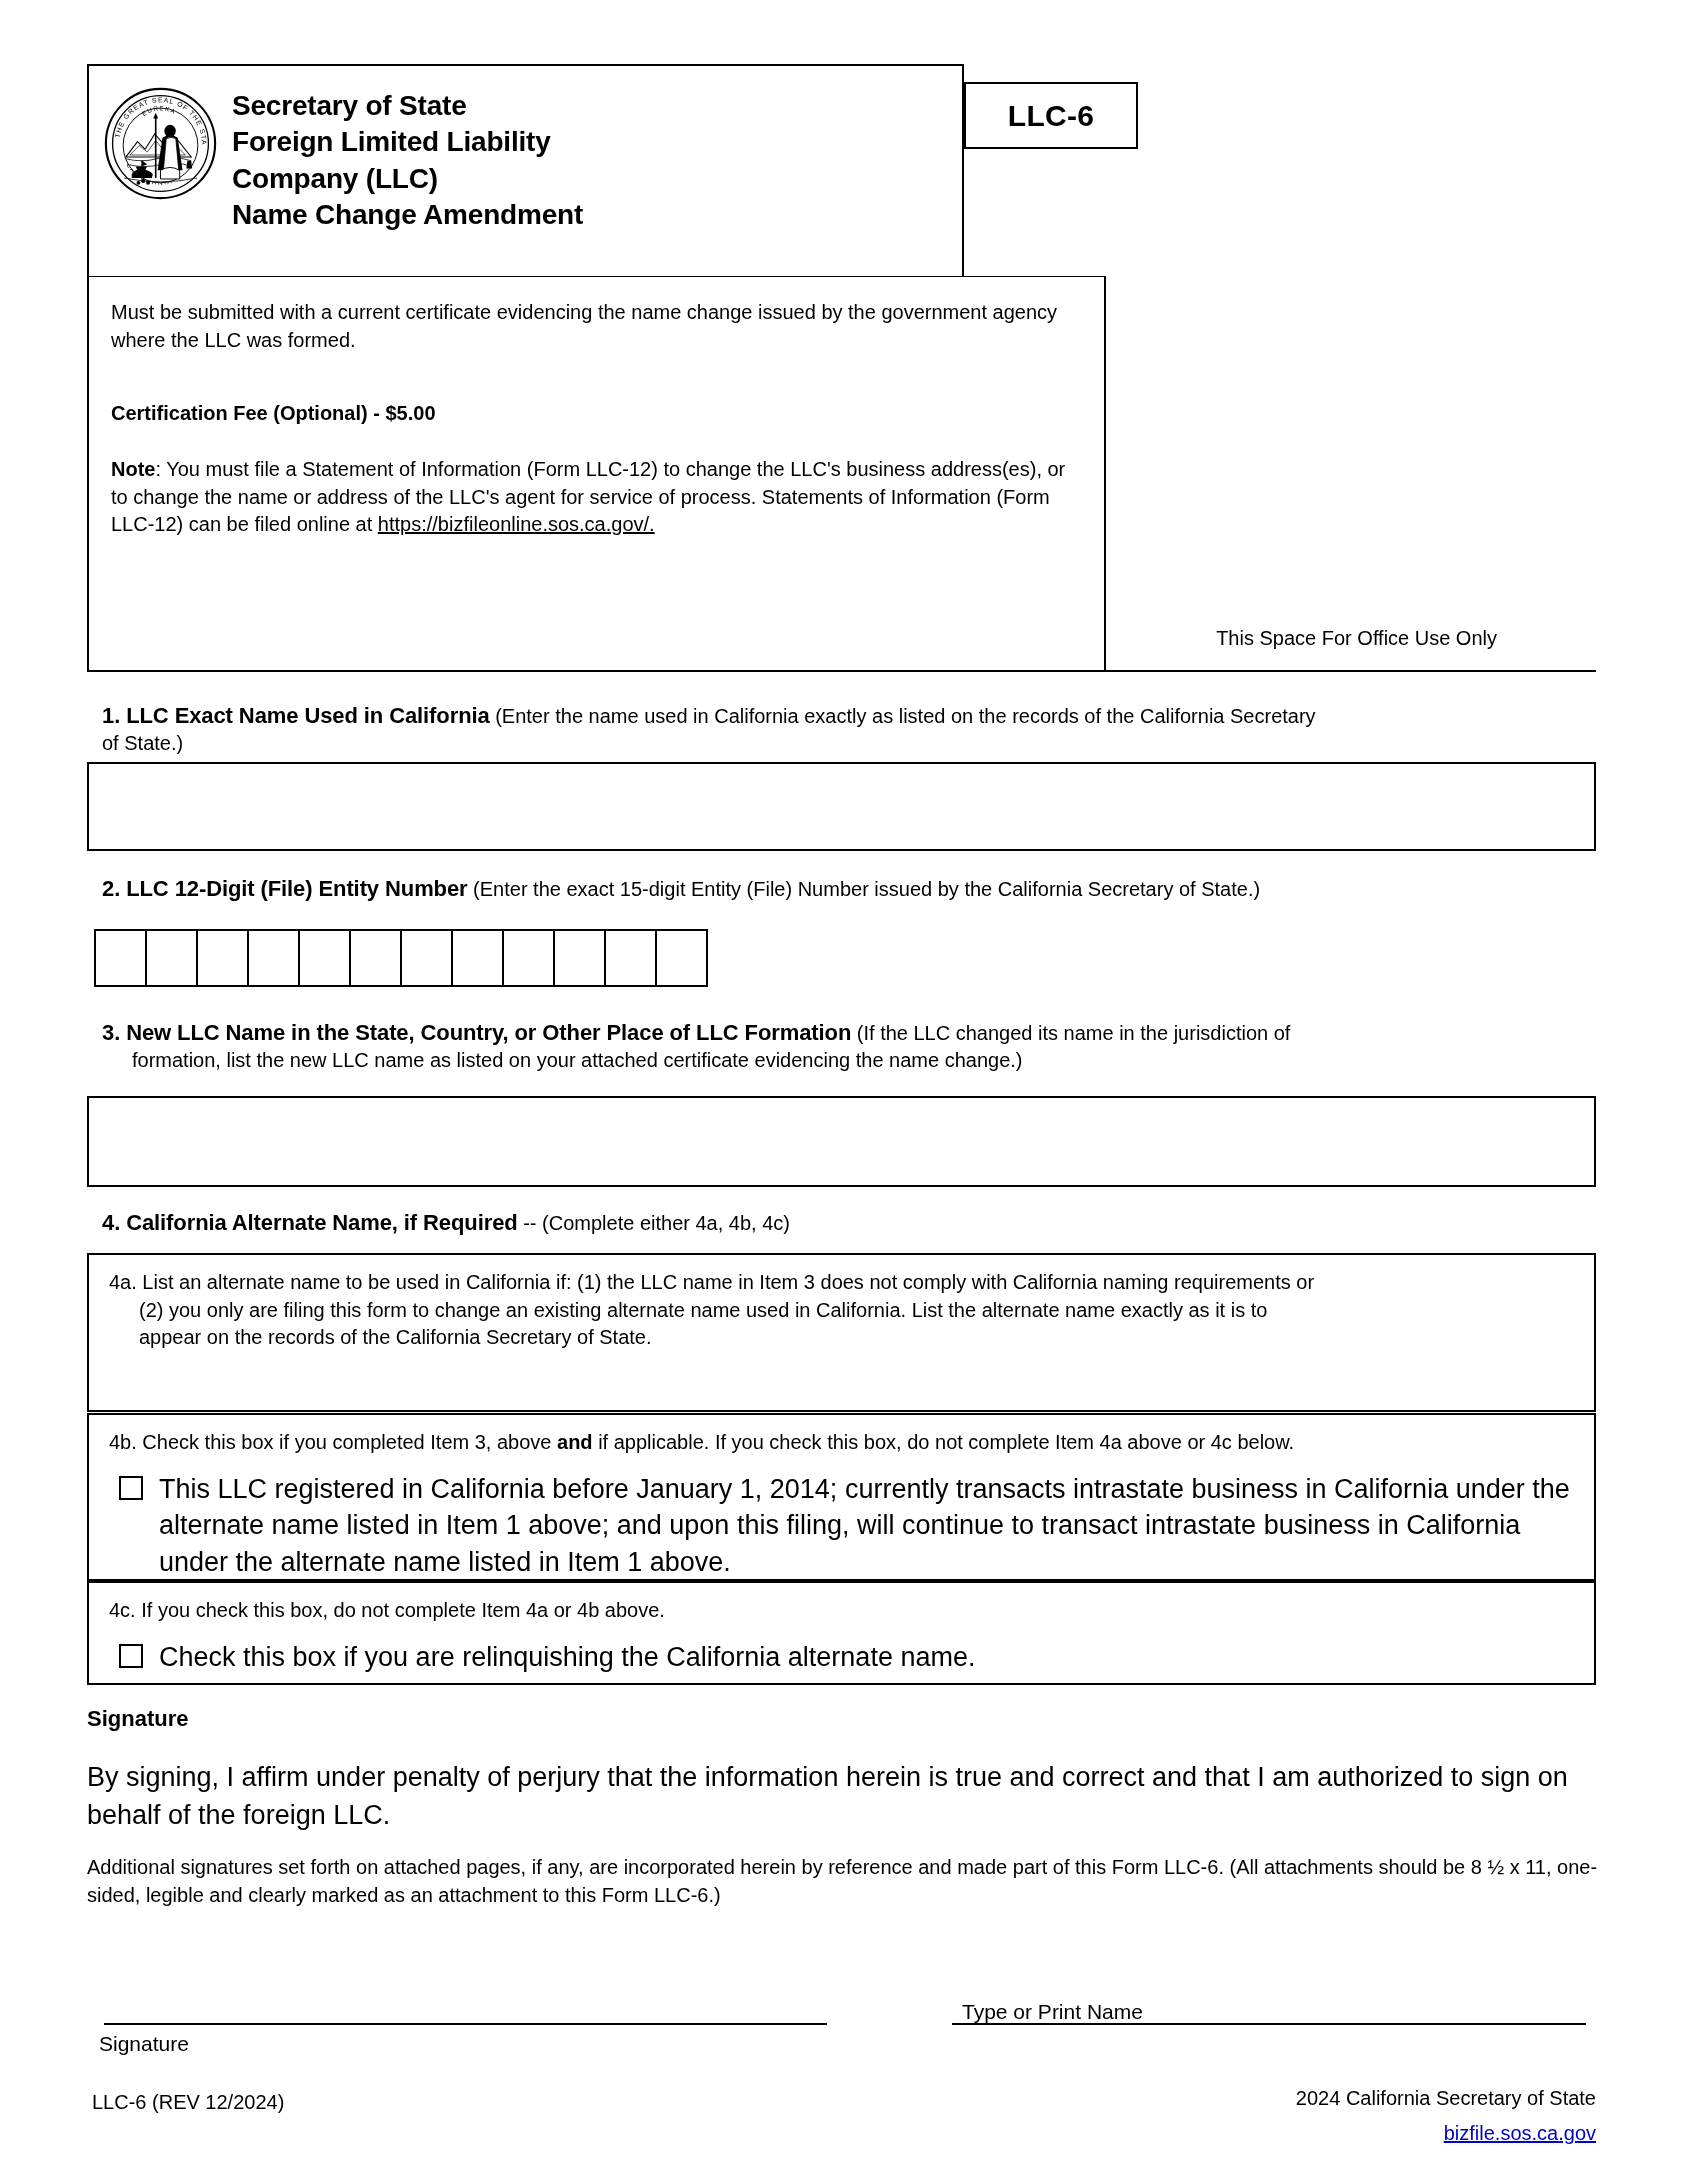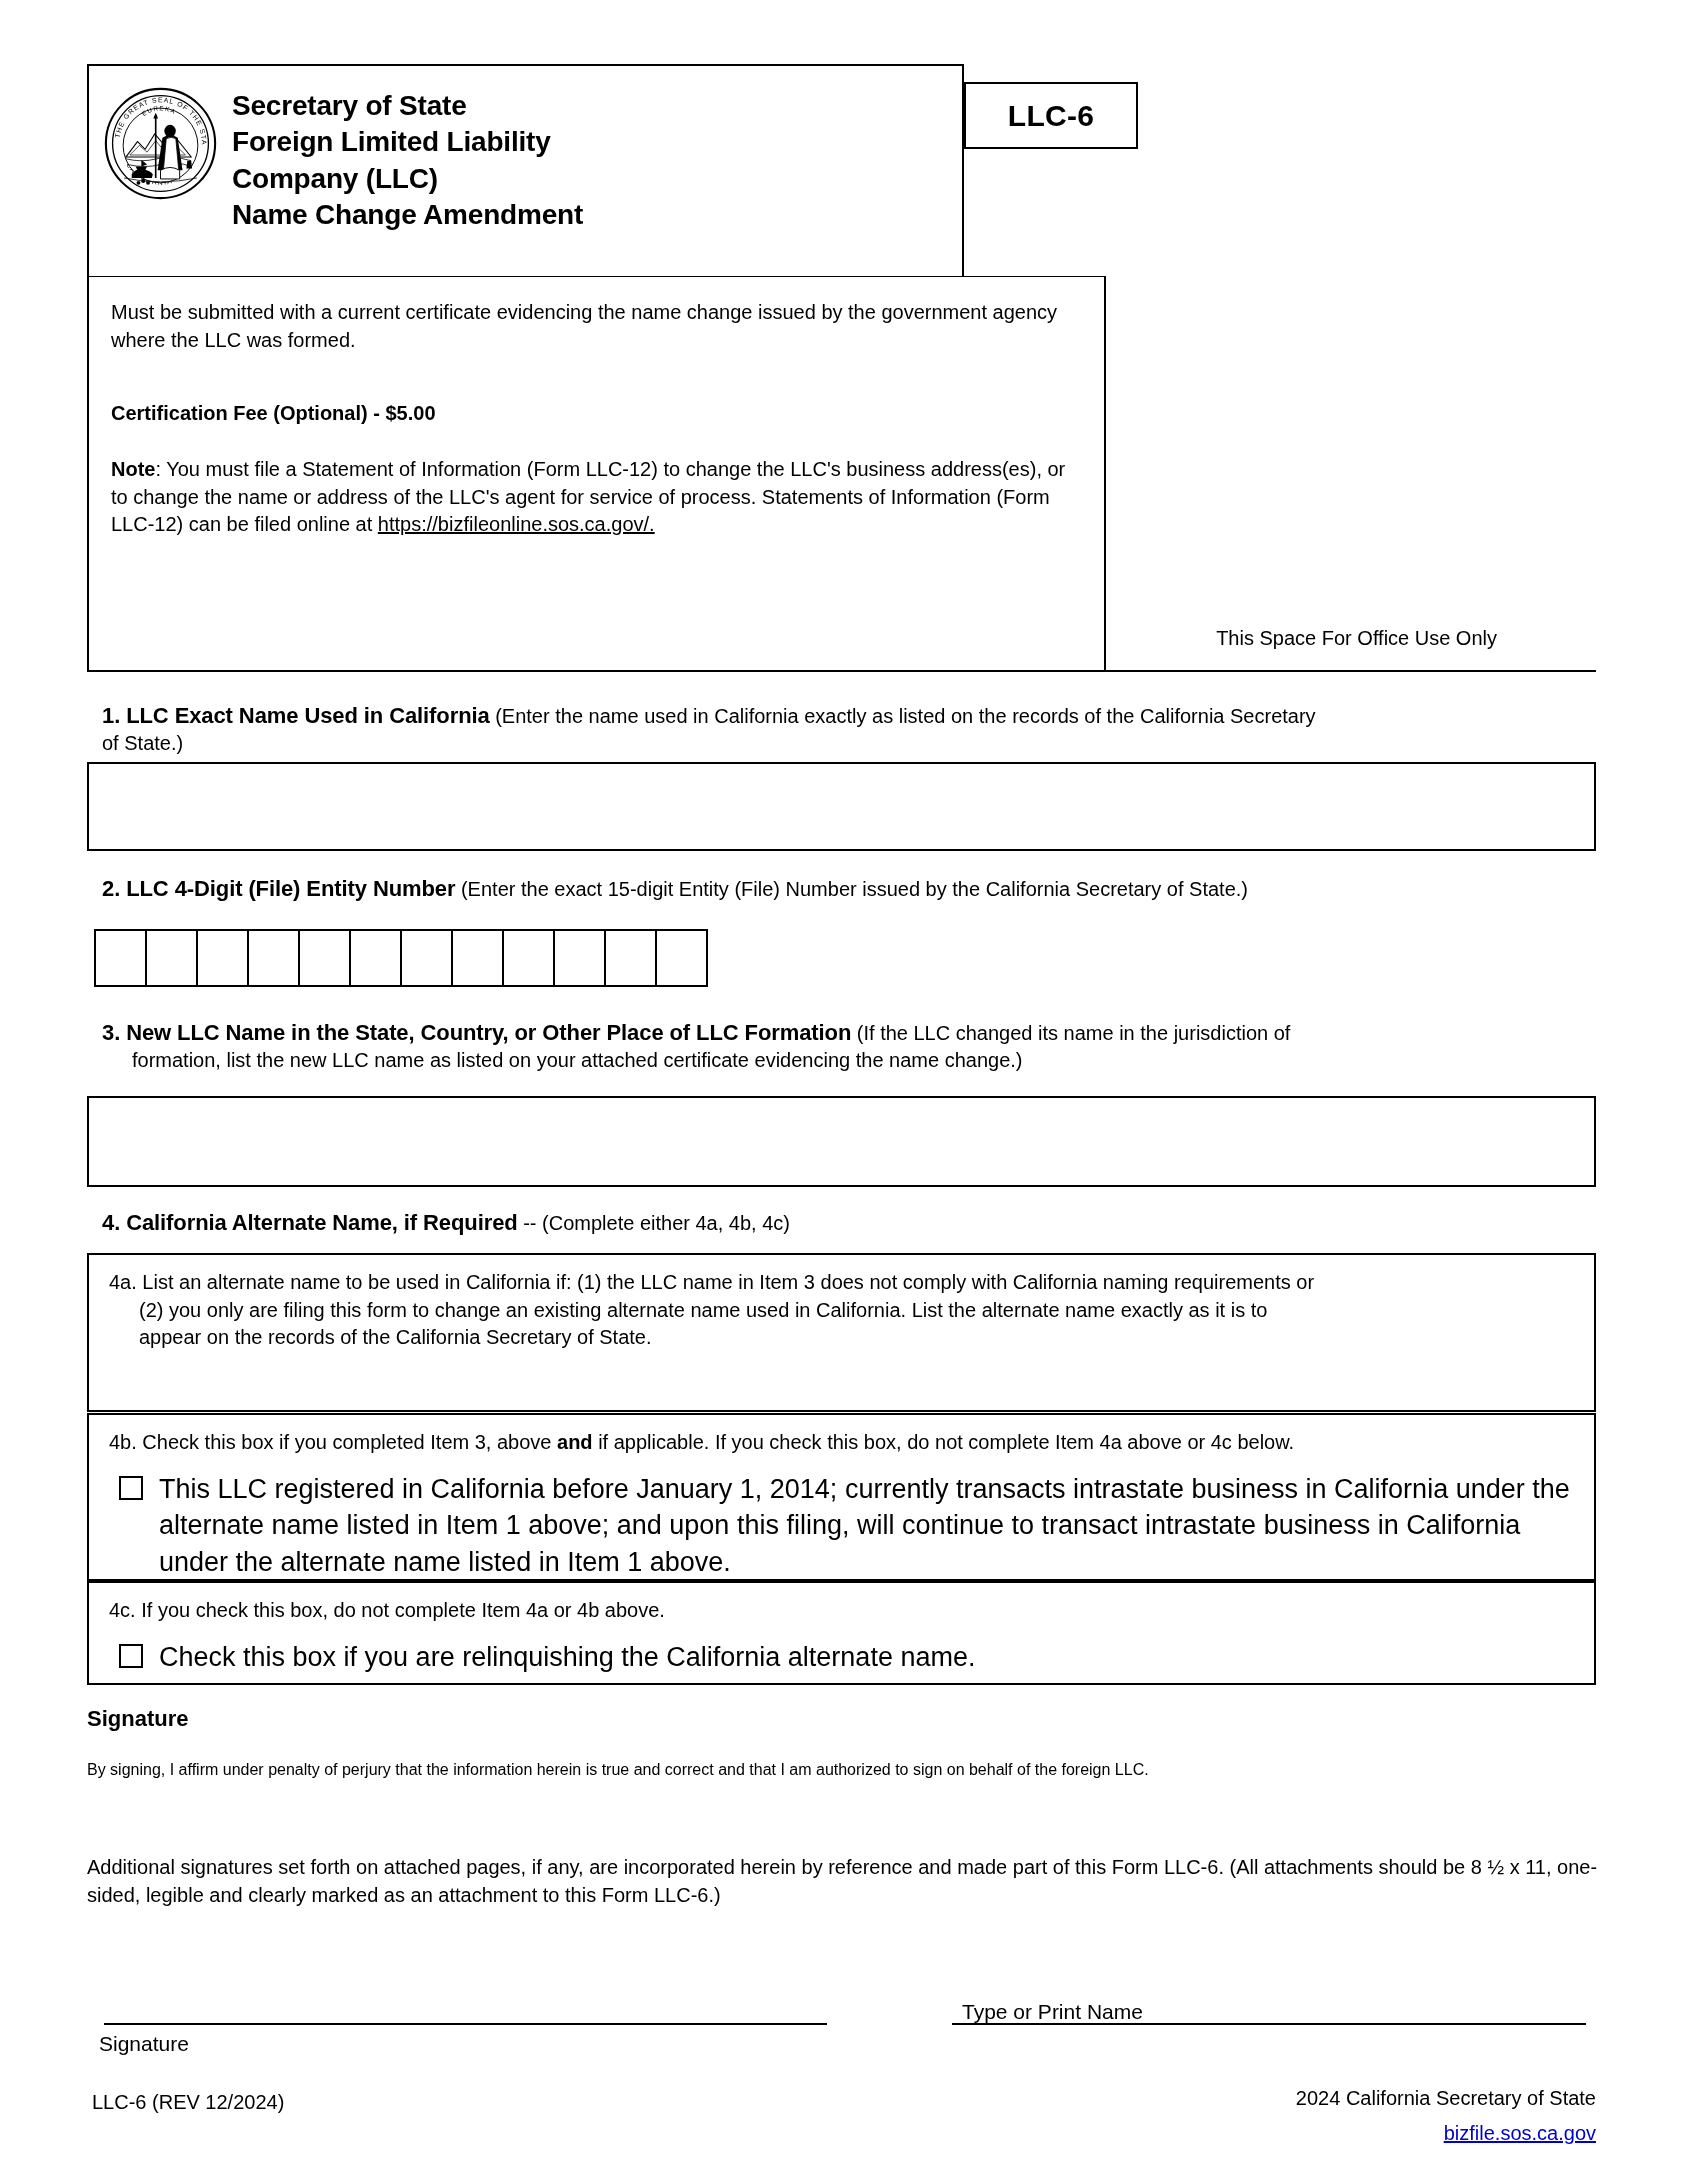--- a/index.html
+++ b/index.html
@@ -214,21 +214,21 @@
   }
 
   
   .sig-head {
     position: absolute;
     font-size: 22px;
     font-weight: bold;
   }
   .sig-para {
     position: absolute;
-    font-size: 16px;
+    font-size: 27px;
     line-height: 1.40;
   }
 
   .sig-line {
     position: absolute;
     border-bottom: 2.6px solid #000;
     height: 0;
   }
   .sig-caption {
     position: absolute;
@@ -339,21 +339,21 @@
     </div>
   </div>
 
   <div class="item-head" style="left:102px; top:703px; width:1544px;">
     <span class="ih-bold">1. LLC Exact Name Used in California</span><span class="ih-reg"> (Enter the name used in California exactly as listed on the records of the California Secretary</span>
     <span class="ih-line2">of State.)</span>
   </div>
   <div class="entry-box" style="left:87px; top:762px; width:1509px; height:89px;"></div>
 
   <div class="item-head" style="left:102px; top:876px; width:1544px;">
-    <span class="ih-bold">2. LLC 4-Digit (File) Entity Number</span><span class="ih-reg"> (Enter the exact 15-digit Entity (File) Number issued by the California Secretary of State.)</span>
+    <span class="ih-bold">2. LLC 12-Digit (File) Entity Number</span><span class="ih-reg"> (Enter the exact 15-digit Entity (File) Number issued by the California Secretary of State.)</span>
   </div>
   <div class="digit-row" id="digitRow" style="left:94px; top:929px;">
       <div class="digit-cell"></div>
       <div class="digit-cell"></div>
       <div class="digit-cell"></div>
       <div class="digit-cell"></div>
       <div class="digit-cell"></div>
       <div class="digit-cell"></div>
       <div class="digit-cell"></div>
       <div class="digit-cell"></div>

